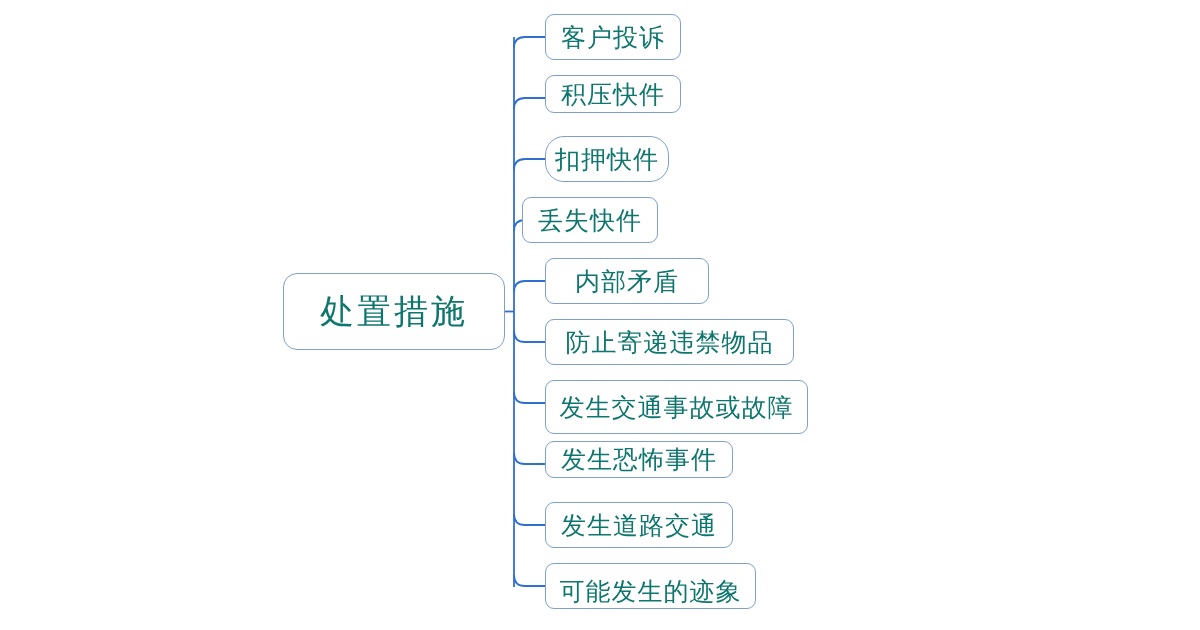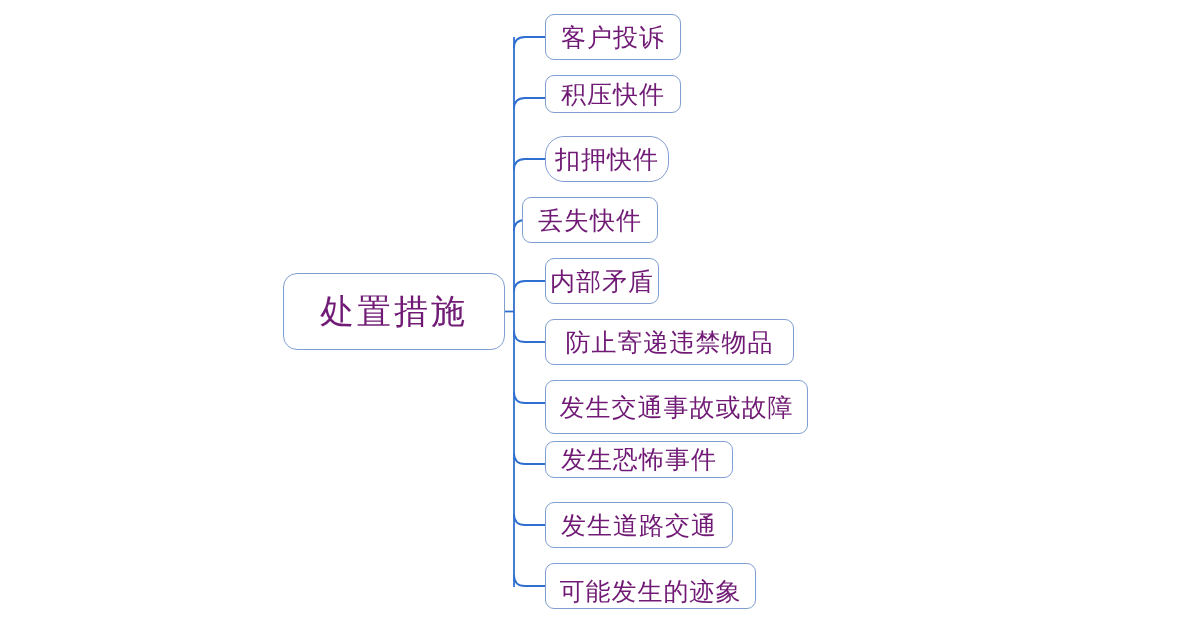--- a/index.html
+++ b/index.html
@@ -28,21 +28,21 @@
   .node {
     position: absolute;
     box-sizing: border-box;
     background: #ffffff;
     border: 1.4px solid #7f9fd0;
     border-radius: 9px;
     display: flex;
     align-items: center;
     justify-content: center;
     white-space: nowrap;
-    color: #701a75;
+    color: #0f766e;
   }
   .node-root {
     border-radius: 14px;
     border-width: 1.6px;
     font-size: 34px;
     letter-spacing: 3px;
   }
   .node-child {
     font-size: 25px;
     letter-spacing: 1px;
@@ -80,21 +80,21 @@
       </div>
       <div class="node node-child" style="left: 545px; top: 75px; width: 136px; height: 38px;">
         <span>积压快件</span>
       </div>
       <div class="node node-child" style="left: 545px; top: 136px; width: 124px; height: 46px; border-radius: 19px;">
         <span>扣押快件</span>
       </div>
       <div class="node node-child" style="left: 522px; top: 197px; width: 136px; height: 46px;">
         <span>丢失快件</span>
       </div>
-      <div class="node node-child" style="left: 545px; top: 258px; width: 114px; height: 46px;">
+      <div class="node node-child" style="left: 545px; top: 258px; width: 164px; height: 46px;">
         <span>内部矛盾</span>
       </div>
       <div class="node node-child" style="left: 545px; top: 319px; width: 249px; height: 46px;">
         <span>防止寄递违禁物品</span>
       </div>
       <div class="node node-child" style="left: 545px; top: 380px; width: 263px; height: 54px; align-items: center;">
         <span>发生交通事故或故障</span>
       </div>
       <div class="node node-child" style="left: 545px; top: 441px; width: 188px; height: 37px;">
         <span>发生恐怖事件</span>

